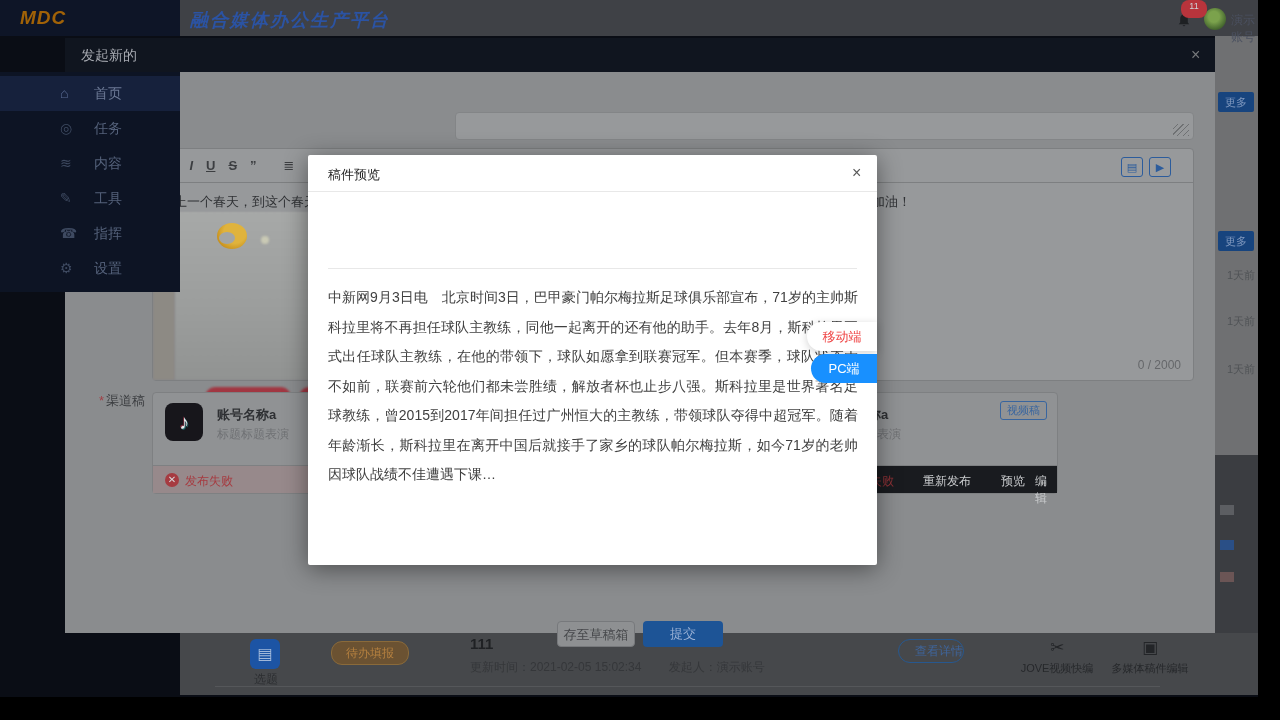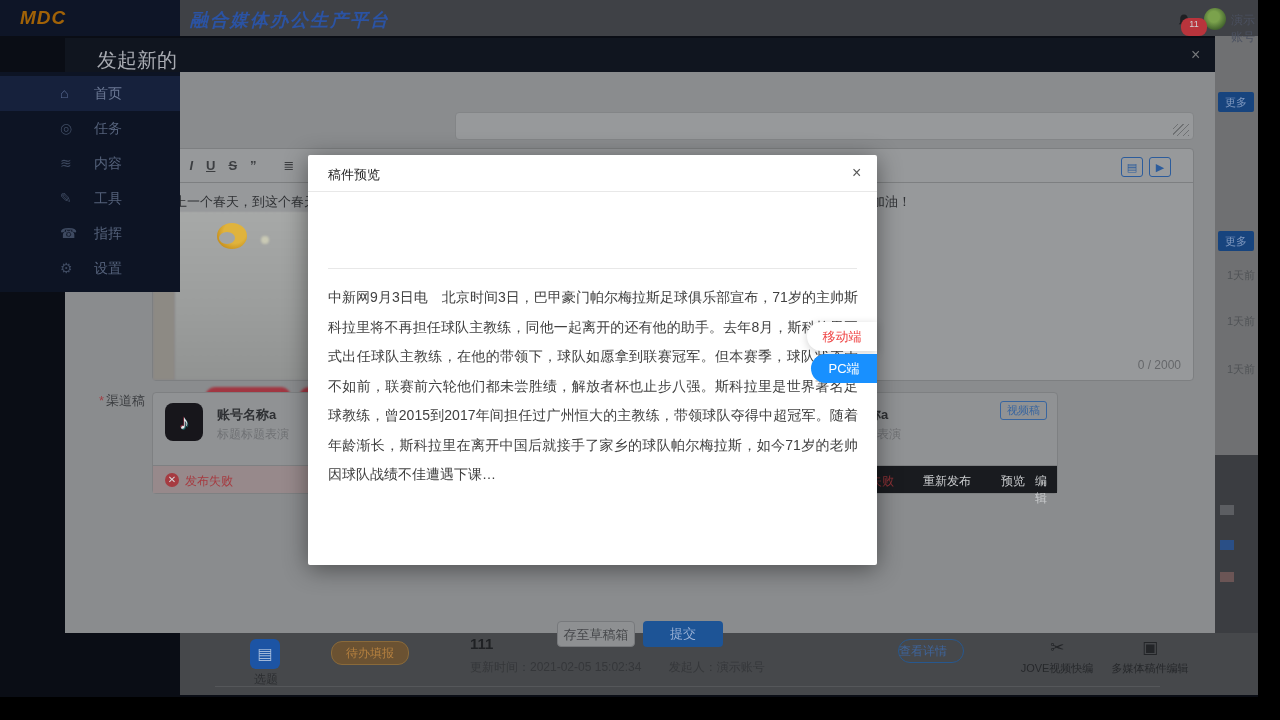--- a/index.html
+++ b/index.html
@@ -5,21 +5,21 @@
   html,body{margin:0;padding:0;background:#000;width:1280px;height:720px;overflow:hidden;
     font-family:"Liberation Sans","DejaVu Sans",sans-serif;}
   .stage{position:relative;width:1280px;height:720px;background:#000;}
   .app{position:absolute;left:0;top:0;width:1258px;height:697px;background:#0a0d15;overflow:hidden;}
 
   
   .topbar{position:absolute;left:0;top:0;width:1258px;height:36px;background:#3f4146;z-index:4;}
   .logo-block{position:absolute;left:0;top:0;width:180px;height:36px;background:#0e1527;}
   .logo{position:absolute;left:20px;top:7px;font-size:19px;font-weight:bold;font-style:italic;color:#a16207;letter-spacing:1px;}
   .app-title{position:absolute;left:190px;top:8px;font-size:18px;font-weight:bold;font-style:italic;color:#2b53a3;letter-spacing:2px;}
-  .badge{position:absolute;left:1181px;top:18px;min-width:20px;height:18px;border-radius:8px;background:#b8343c;color:#cfd2d6;
+  .badge{position:absolute;left:1181px;top:0;min-width:20px;height:18px;border-radius:8px;background:#b8343c;color:#cfd2d6;
     font-size:9px;line-height:13px;text-align:center;padding:0 3px;z-index:6;}
   .bell{position:absolute;left:1176px;top:13px;width:16px;height:16px;z-index:5;}
   .avatar{position:absolute;left:1204px;top:8px;width:22px;height:22px;border-radius:50%;
     background:radial-gradient(circle at 45% 40%,#7ba24c 0 30%,#46672f 70%,#2e4620 100%);z-index:5;}
   .username{position:absolute;left:1231px;top:12px;font-size:12px;color:#4b5160;z-index:5;}
 
   
   .left-col{position:absolute;left:0;top:36px;width:180px;height:661px;background:#0a0d15;z-index:1;}
   .strip-top{position:absolute;left:1215px;top:36px;width:43px;height:419px;background:#6f7072;z-index:1;}
   .strip-bottom{position:absolute;left:1215px;top:455px;width:43px;height:178px;background:#3b3d41;z-index:1;}
@@ -32,37 +32,37 @@
   .bp-divider{position:absolute;left:35px;top:53px;width:945px;height:1px;background:#55575a;}
   .topic-icon{position:absolute;left:70px;top:6px;width:30px;height:30px;border-radius:6px;background:#1c54a4;
     color:#9fb7d9;font-size:16px;text-align:center;line-height:30px;}
   .topic-label{position:absolute;left:74px;top:38px;font-size:12px;color:#2c2e31;}
   .todo-pill{position:absolute;left:151px;top:8px;width:76px;height:22px;border-radius:11px;background:#6b5232;
     border:1px solid #8a6a3a;color:#b5803f;font-size:12px;line-height:22px;text-align:center;}
   .task-num{position:absolute;left:290px;top:2px;font-size:15px;color:#1f2124;font-weight:bold;}
   .task-meta{position:absolute;left:290px;top:26px;font-size:12px;color:#35373a;}
   .task-meta span{margin-right:24px;}
   .detail-pill{position:absolute;left:718px;top:6px;width:64px;height:22px;border-radius:12px;border:1px solid #27588f;
-    color:#3f659b;font-size:12px;line-height:22px;text-align:left;}
+    color:#3f659b;font-size:12px;line-height:22px;text-align:right;}
   .tool{position:absolute;top:4px;text-align:center;color:#26282b;}
   .tool .t-icon{font-size:17px;color:#232528;}
   .tool .t-label{font-size:11px;margin-top:3px;}
 
   
   .sider{position:absolute;left:0;top:72px;width:180px;height:220px;background:#0d1424;z-index:20;}
   .s-item{position:absolute;left:0;width:180px;height:35px;color:#54617a;font-size:14px;line-height:35px;}
   .s-item .ic{position:absolute;left:60px;top:0;width:18px;font-size:14px;color:#3e4a61;}
   .s-item .lb{position:absolute;left:94px;top:0;}
   .s-item.active{background:#16213c;color:#6d7a96;}
   .s-item.active .ic{color:#5a6c94;}
 
   
   .omodal{position:absolute;left:65px;top:38px;width:1150px;height:595px;z-index:10;}
   .om-head{position:absolute;left:0;top:0;width:1150px;height:34px;background:#10151f;}
-  .om-title{position:absolute;left:32px;top:9px;font-size:20px;color:#a8abb2;}
+  .om-title{position:absolute;left:16px;top:9px;font-size:14px;color:#a8abb2;}
   .om-close{position:absolute;left:1126px;top:8px;font-size:16px;color:#77797c;}
   .om-body{position:absolute;left:0;top:34px;width:1150px;height:561px;background:#8a8c8e;}
 
   .top-input{position:absolute;left:390px;top:40px;width:737px;height:26px;background:#97999b;
     border:1px solid #838587;border-radius:4px;}
   .grip{position:absolute;right:4px;bottom:3px;width:16px;height:12px;
     background:repeating-linear-gradient(135deg,transparent 0 3px,#6f7173 3px 4px);}
 
   .fld-label{position:absolute;font-size:13px;color:#3b3d40;}
   .fld-label .star{color:#a04046;margin-right:2px;}

